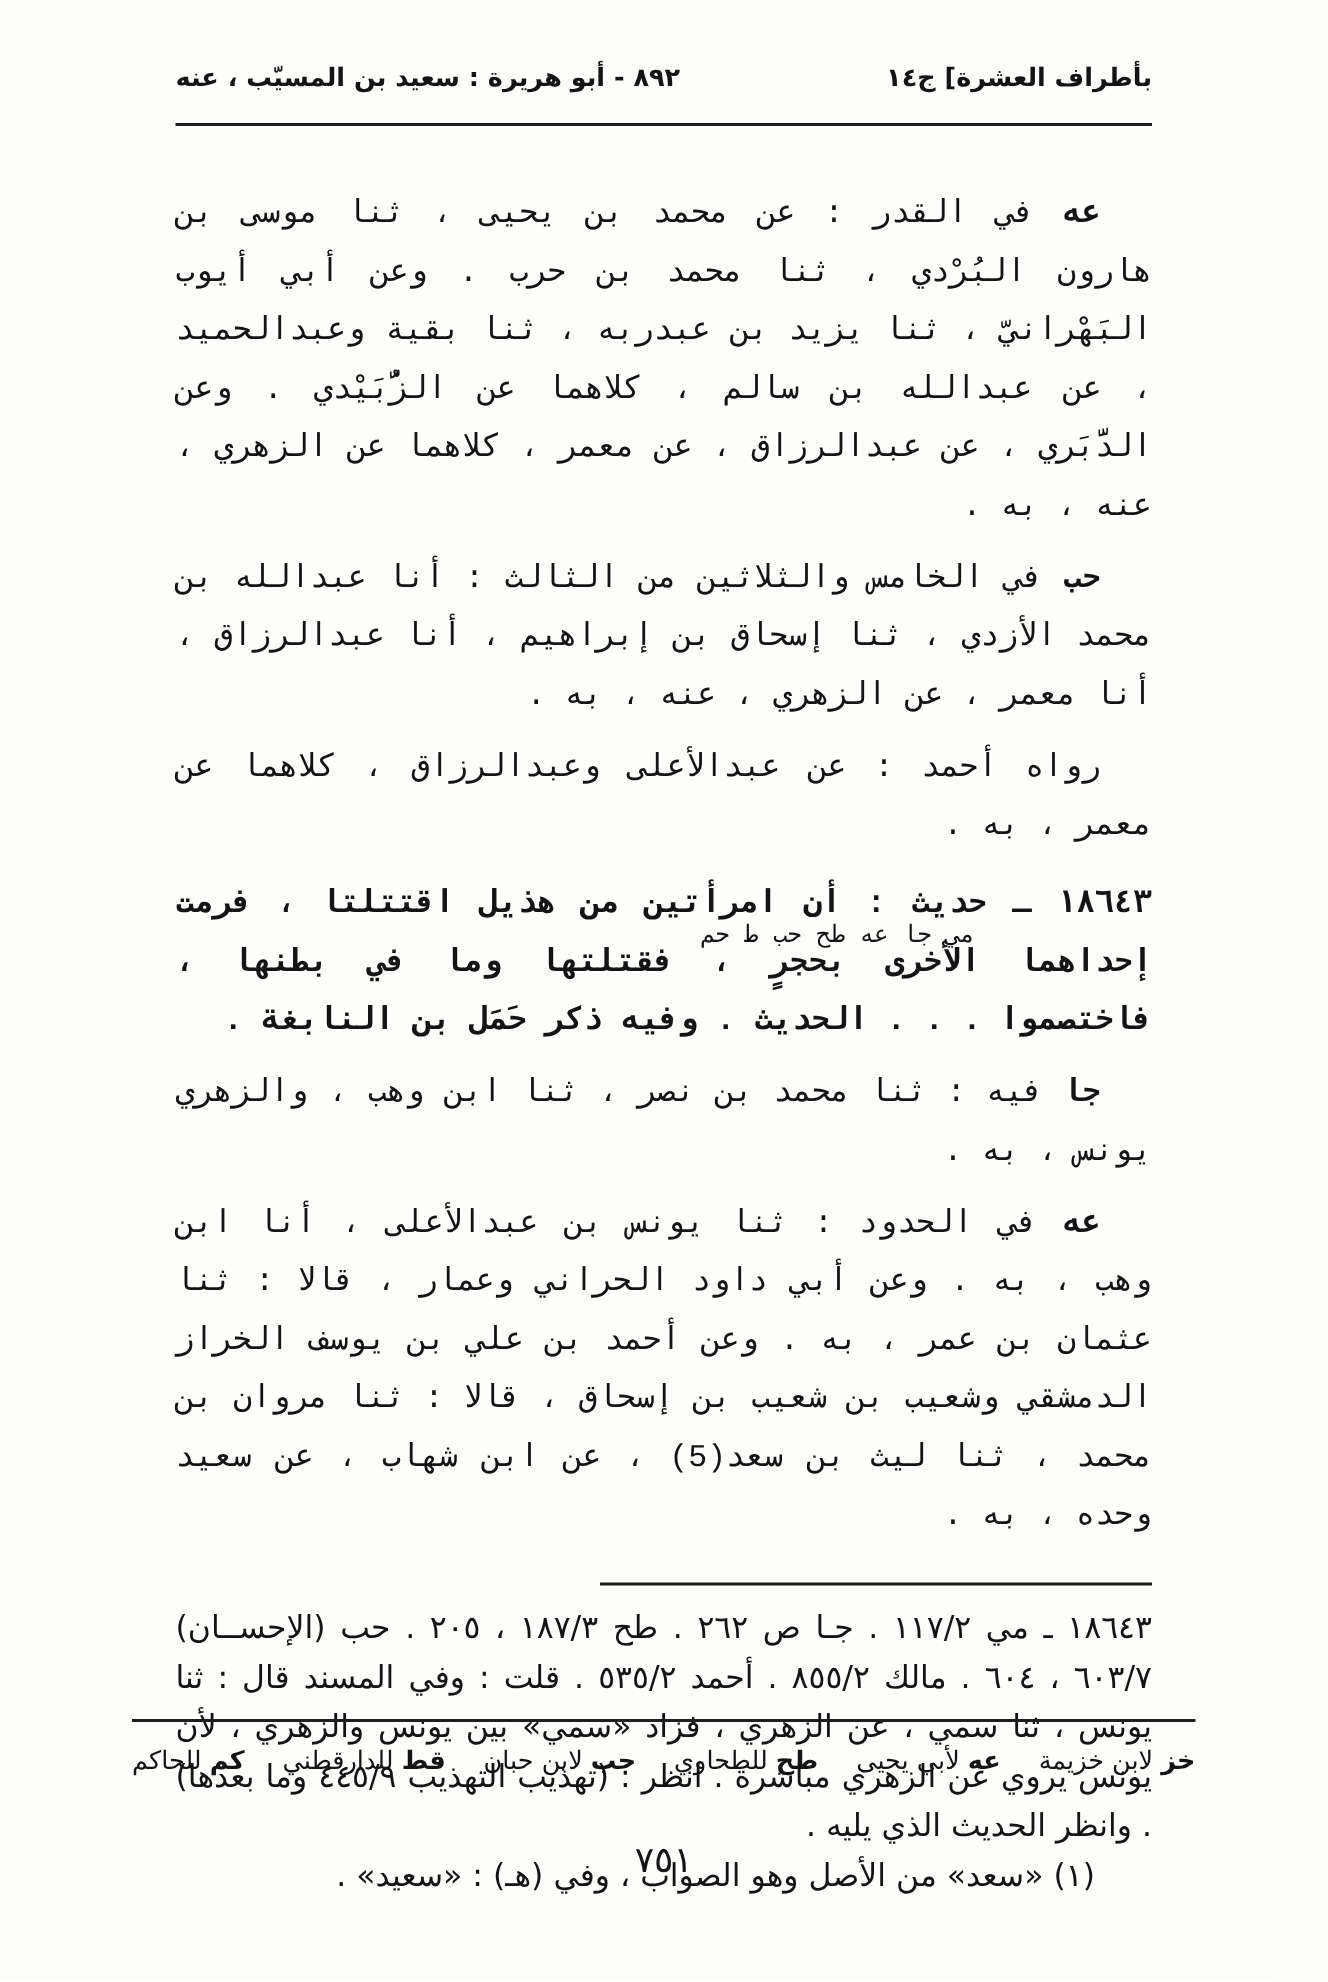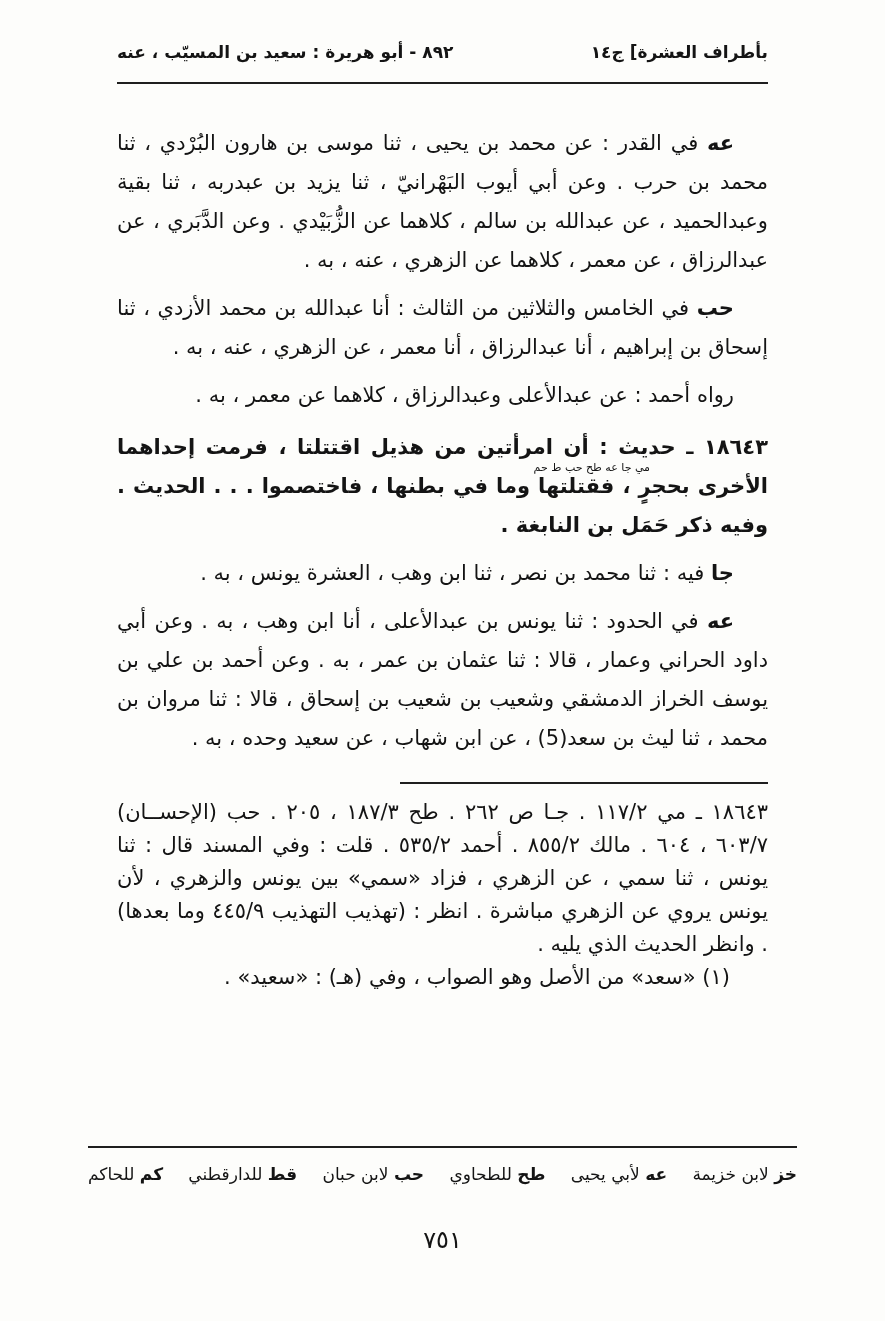--- a/index.html
+++ b/index.html
@@ -19,29 +19,29 @@
     display:flex;justify-content:space-between;align-items:baseline;
     font-size:17px;font-weight:bold;
     padding-bottom:20px;
     border-bottom:2px solid #1e1e1e;
   }
   .body-text{
     margin-top:40px;
     font-size:21px;line-height:39px;
     text-align:justify;
   }
-  .para{margin:0 0 9px;text-indent:34px;}
+  .para{margin:0 0 9px;text-indent:34px;font-family:Liberation Mono, monospace;}
   .lead{font-weight:bold;}
   .hadith{
     font-weight:bold;text-indent:0;
     position:relative;margin-top:13px;
   }
   .hadith .sigla{
     position:absolute;top:34px;right:118px;
-    font-size:11px;line-height:12px;font-weight:normal;
+    font-size:16px;line-height:12px;font-weight:normal;
     white-space:nowrap;
   }
   .force-justify{text-align-last:justify;}
   .fn-rule{
     margin:24px 0 0 auto;
     width:368px;height:0;
     border-top:2px solid #1e1e1e;
   }
   .footnotes{
     margin-top:12px;
@@ -82,21 +82,21 @@
 
       <p class="para"><span class="lead">عه</span> <span>في القدر : عن محمد بن يحيى ، ثنا موسى بن هارون البُرْدي ، ثنا محمد بن حرب . وعن أبي أيوب البَهْرانيّ ، ثنا يزيد بن عبدربه ، ثنا بقية وعبدالحميد ، عن عبدالله بن سالم ، كلاهما عن الزُّبَيْدي . وعن الدَّبَري ، عن عبدالرزاق ، عن معمر ، كلاهما عن الزهري ، عنه ، به .</span></p>
 
       <p class="para"><span class="lead">حب</span> <span>في الخامس والثلاثين من الثالث : أنا عبدالله بن محمد الأزدي ، ثنا إسحاق بن إبراهيم ، أنا عبدالرزاق ، أنا معمر ، عن الزهري ، عنه ، به .</span></p>
 
       <p class="para"><span>رواه أحمد : عن عبدالأعلى وعبدالرزاق ، كلاهما عن معمر ، به .</span></p>
 
       <p class="para hadith"><span>١٨٦٤٣ ـ حديث :</span> <span>أن امرأتين من هذيل اقتتلتا ، فرمت إحداهما الأخرى بحجرٍ ، فقتلتها وما في بطنها ، فاختصموا . . . الحديث . وفيه ذكر حَمَل بن النابغة .</span><span class="sigla">مي جا عه طح حب ط حم</span></p>
 
 
-      <p class="para"><span class="lead">جا</span> <span>فيه : ثنا محمد بن نصر ، ثنا ابن وهب ، العشرة يونس ، به .</span></p>
+      <p class="para"><span class="lead">جا</span> <span>فيه : ثنا محمد بن نصر ، ثنا ابن وهب ، والزهري يونس ، به .</span></p>
 
       <p class="para"><span class="lead">عه</span> <span>في الحدود : ثنا يونس بن عبدالأعلى ، أنا ابن وهب ، به . وعن أبي داود الحراني وعمار ، قالا : ثنا عثمان بن عمر ، به . وعن أحمد بن علي بن يوسف الخراز الدمشقي وشعيب بن شعيب بن إسحاق ، قالا : ثنا مروان بن محمد ، ثنا ليث بن سعد(5) ، عن ابن شهاب ، عن سعيد وحده ، به .</span></p>
 
 
     </div>
 
     <div class="fn-rule"></div>
 
     <div class="footnotes">
       <p class="fn">١٨٦٤٣ ـ مي ١١٧/٢ . جـا ص ٢٦٢ . طح ١٨٧/٣ ، ٢٠٥ . حب (الإحســان) ٦٠٣/٧ ، ٦٠٤ . مالك ٨٥٥/٢ . أحمد ٥٣٥/٢ . قلت : وفي المسند قال : ثنا يونس ، ثنا سمي ، عن الزهري ، فزاد «سمي» بين يونس والزهري ، لأن يونس يروي عن الزهري مباشرة . انظر : (تهذيب التهذيب ٤٤٥/٩ وما بعدها) . وانظر الحديث الذي يليه .</p>

